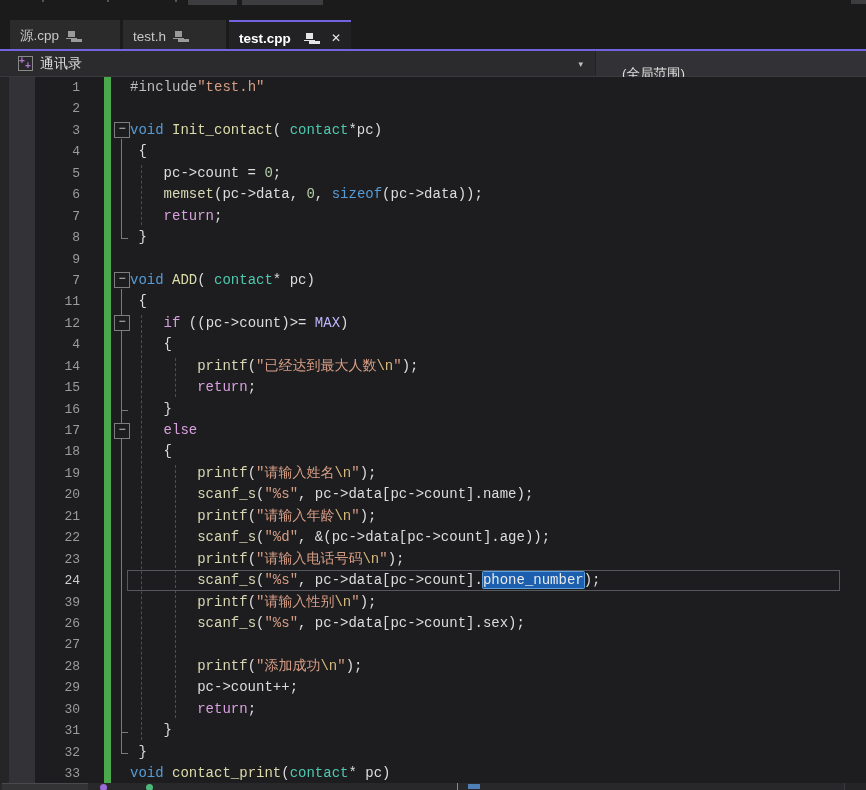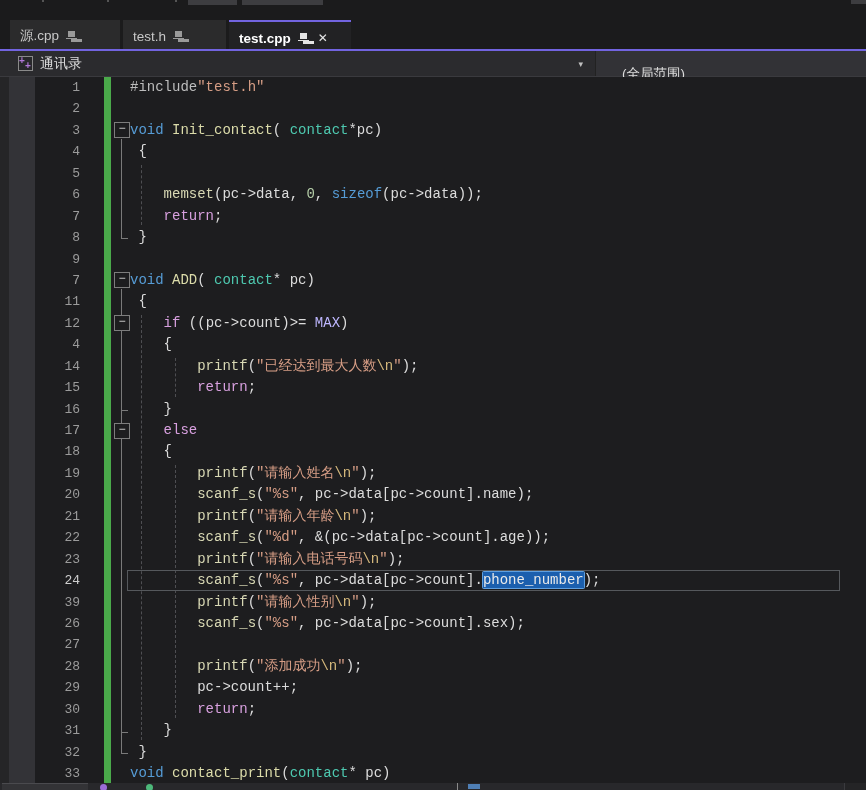--- a/index.html
+++ b/index.html
@@ -101,21 +101,21 @@
 
   <div class="tabbar">
       <div class="tab" style="left: 10px; width: 110px;">
         <span class="tab-label">源.cpp</span>
         <span class="pin"></span>
       </div>
       <div class="tab" style="left: 123px; width: 103px;">
         <span class="tab-label">test.h</span>
         <span class="pin"></span>
       </div>
-      <div class="tab active" style="left: 229px; width: 122px;">
+      <div class="tab active" style="left: 229px; width: 122px; justify-content: space-between;">
         <span class="tab-label">test.cpp</span>
         <span class="pin"></span>
         <span class="tab-close">✕</span>
       </div>
     </div>
   <div class="accent-line"></div>
 
   <div class="navbar">
     <div class="nav-left">
       <span class="cppicon">
@@ -162,20 +162,21 @@
           <div class="lnum">3</div>
           <div class="foldbox">−</div>
           <span class="code"><span class="tk-kw">void</span><span class="tk-pl"> </span><span class="tk-fn">Init_contact</span><span class="tk-pl">( </span><span class="tk-type">contact</span><span class="tk-pl">*pc)</span></span>
         </div>
         <div class="row">
           <div class="lnum">4</div>
           <span class="code"><span class="tk-pl"> {</span></span>
         </div>
         <div class="row">
           <div class="lnum">5</div>
+          <span class="code"><span class="tk-pl">    pc-&gt;count = </span><span class="tk-num">0</span><span class="tk-pl">;</span></span>
         </div>
         <div class="row">
           <div class="lnum">6</div>
           <span class="code"><span class="tk-pl">    </span><span class="tk-fn2">memset</span><span class="tk-pl">(pc-&gt;data, </span><span class="tk-num">0</span><span class="tk-pl">, </span><span class="tk-kw">sizeof</span><span class="tk-pl">(pc-&gt;data));</span></span>
         </div>
         <div class="row">
           <div class="lnum">7</div>
           <span class="code"><span class="tk-pl">    </span><span class="tk-ctrl">return</span><span class="tk-pl">;</span></span>
         </div>
         <div class="row">

